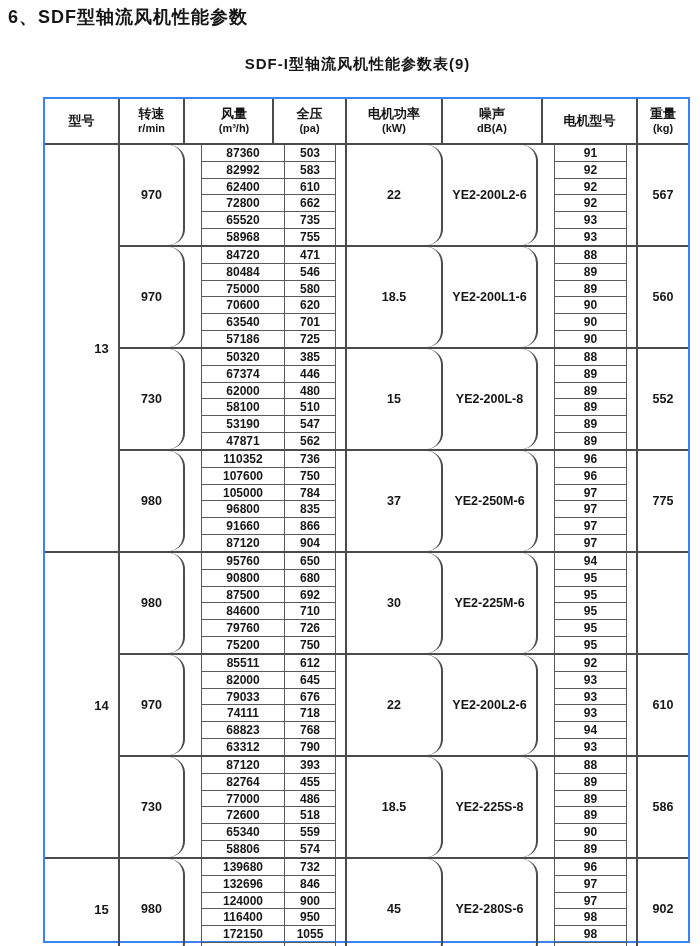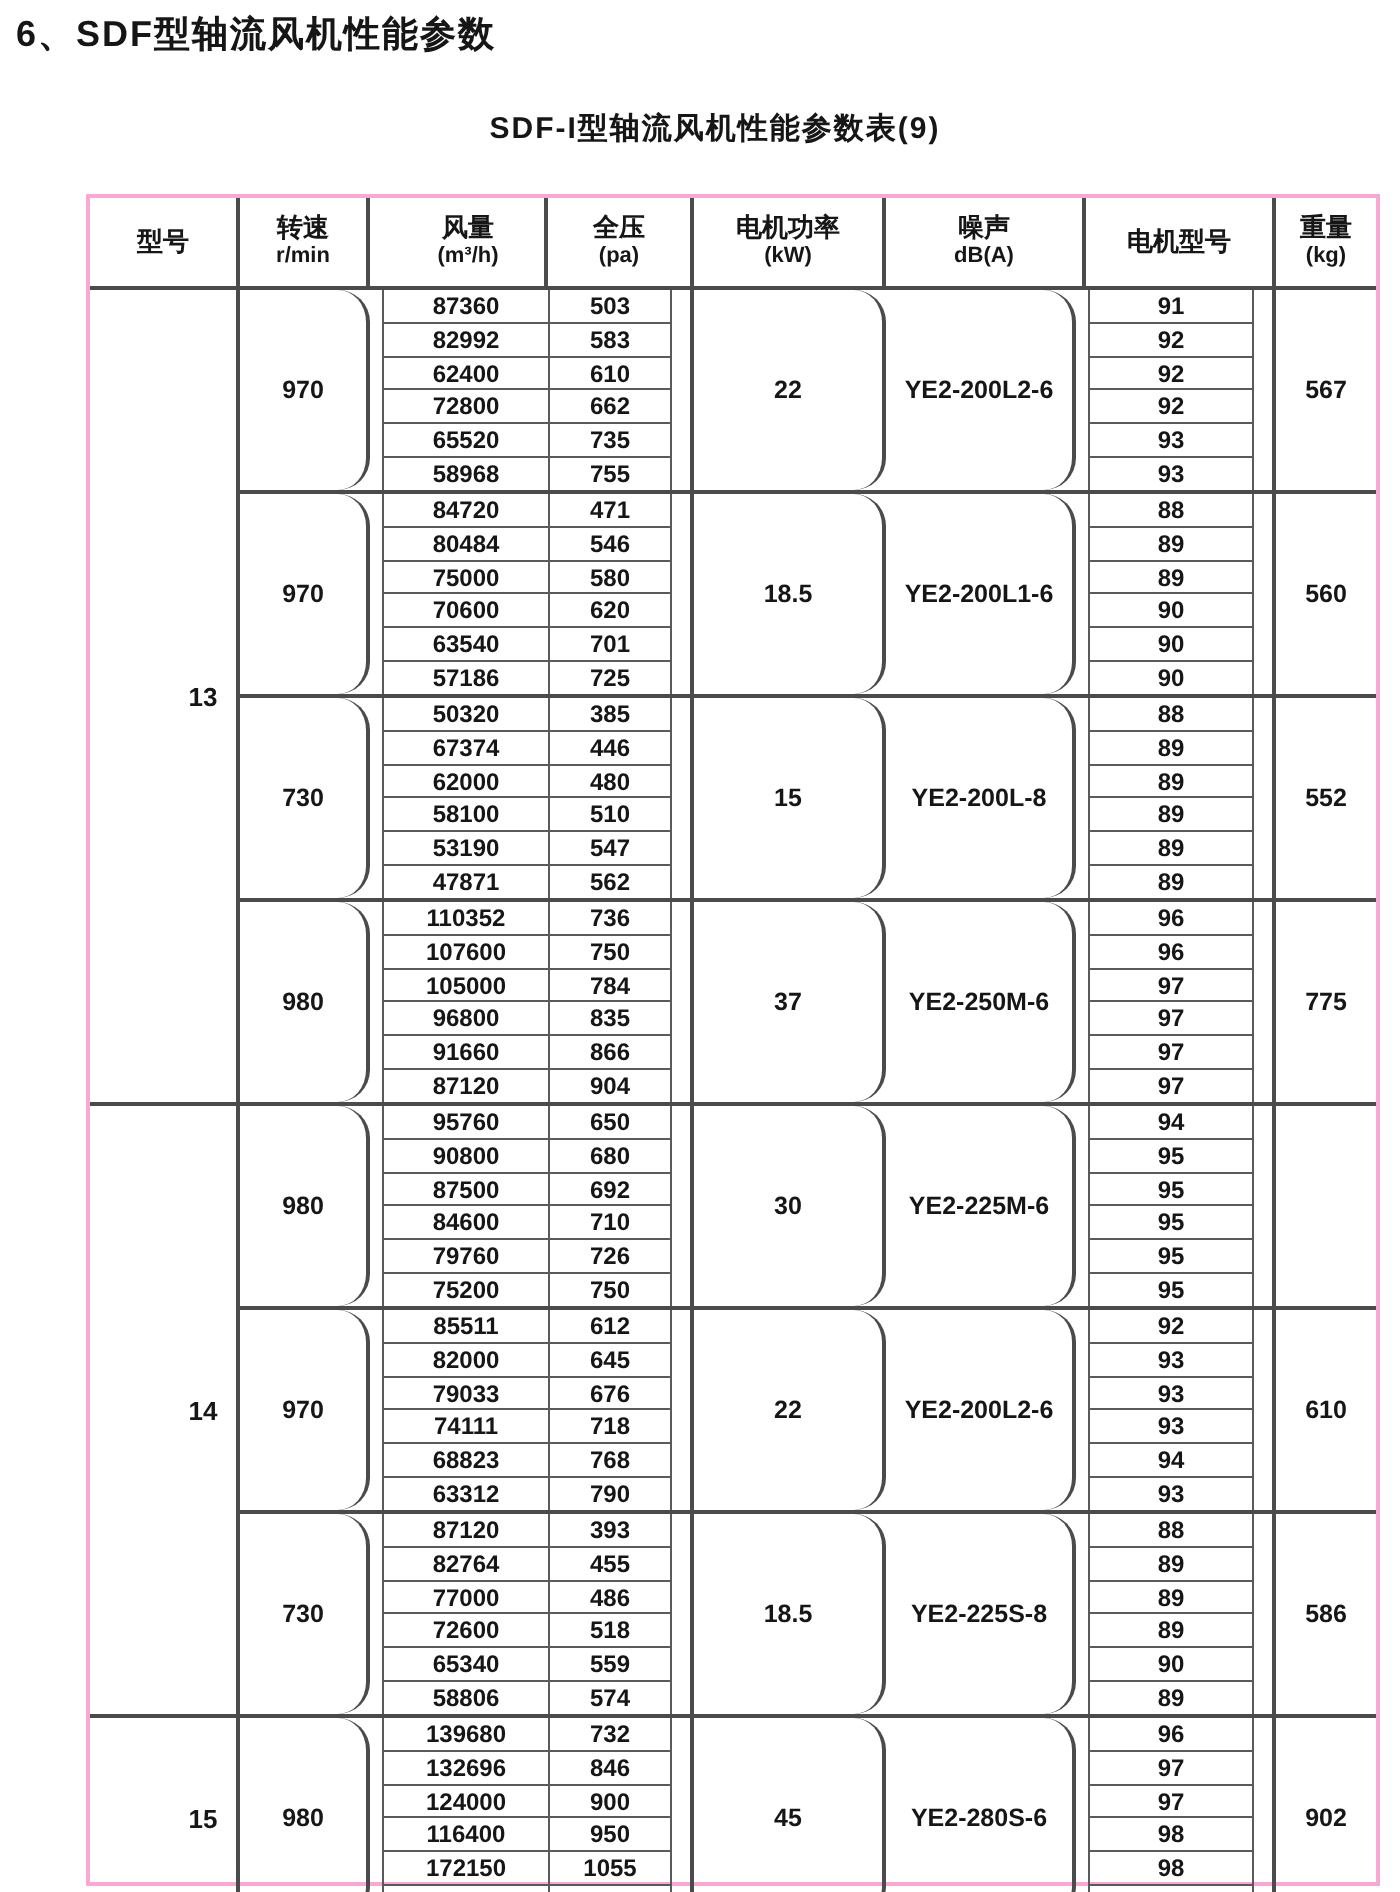--- a/index.html
+++ b/index.html
@@ -12,21 +12,21 @@
   .doc-title{
     position:absolute;left:8px;top:5px;
     font-size:18px;letter-spacing:1px;white-space:nowrap;
   }
   .table-title{
     position:absolute;left:34px;top:55px;width:647px;
     text-align:center;font-size:15px;letter-spacing:1px;
   }
   .perf-table{
     position:absolute;left:43px;top:97px;width:647px;height:846px;
-    border:2px solid #f9a8d4;box-sizing:border-box;
+    border:2px solid #3b82f6;box-sizing:border-box;
     display:flex;flex-direction:column;
   }
   
   .thead{
     display:flex;flex:0 0 44px;border-bottom:2px solid #4b4b4b;
   }
   .th{
     display:flex;flex-direction:column;align-items:center;justify-content:center;
     box-sizing:border-box;border-right:2px solid #4b4b4b;line-height:1.25;
   }
@@ -59,21 +59,21 @@
     box-sizing:border-box;border-right:2px solid #4b4b4b;
     font-size:12.5px;white-space:nowrap;border-radius:16px;
   }
   .weight-cell{border-right:none;}
   
   .flow-area,.noise-area{
     box-sizing:border-box;border-right:2px solid #4b4b4b;
     display:flex;flex-direction:column;
   }
   .inner-box{
-    flex:1 1 auto;margin:0 9px 0 6px;
+    flex:1 1 auto;margin:0 9px 0 16px;
     border-left:1.5px solid #5a5a5a;border-right:1.5px solid #5a5a5a;
     display:flex;flex-direction:column;
   }
   .sub-row{
     flex:1 1 0;display:flex;align-items:center;
     border-bottom:1.5px solid #5a5a5a;font-size:12px;
   }
   .sub-row:last-child{border-bottom:none;}
   .flow-row .airflow{
     flex:0 0 82px;text-align:center;

